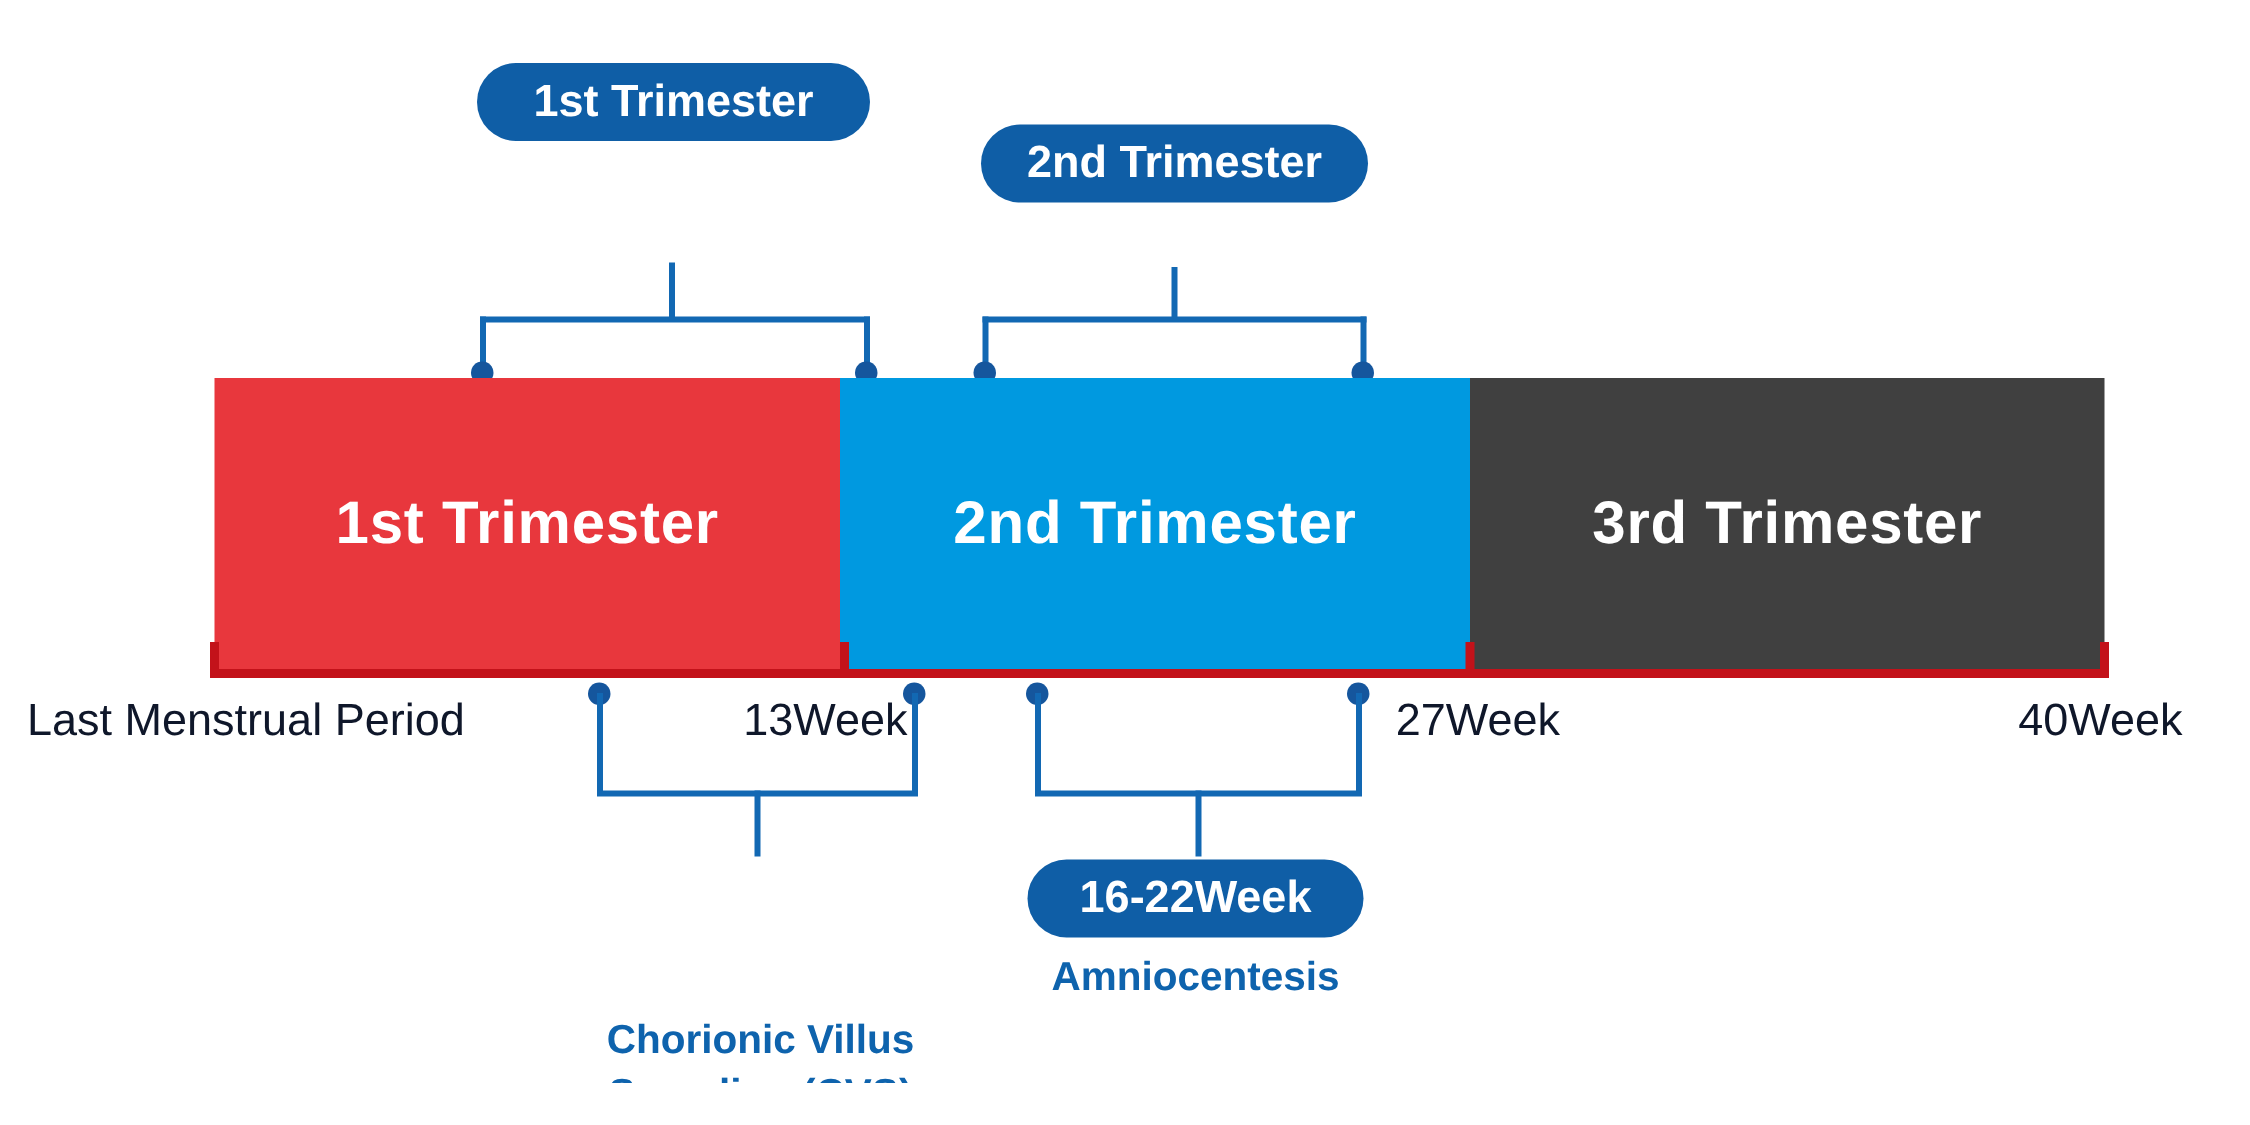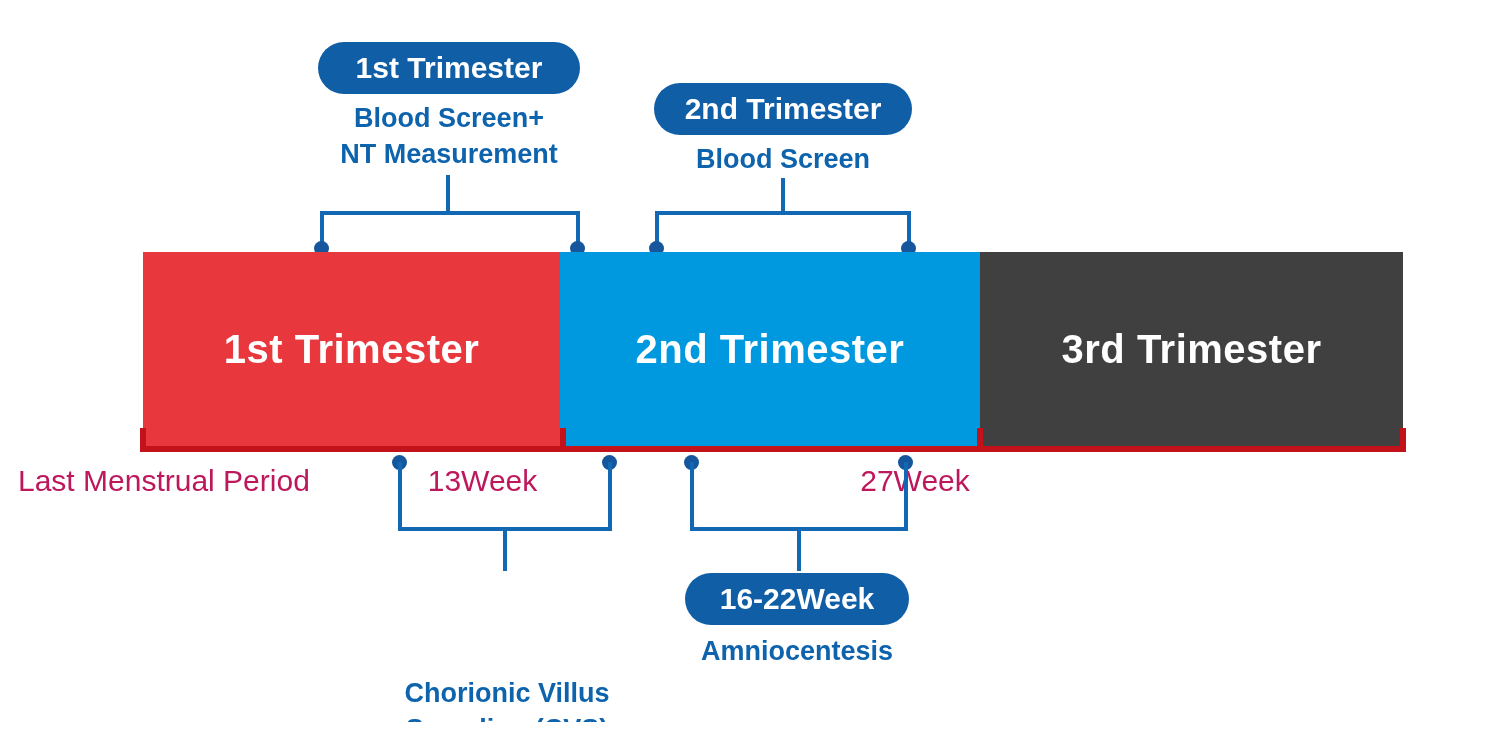--- a/index.html
+++ b/index.html
@@ -37,31 +37,31 @@
     background: #c3121a;
   }
   .axis-cap {
     position: absolute;
     background: #c3121a;
   }
 
   
   .axis-label {
     position: absolute;
-    color: #be185d;
+    color: #0f172a;
     font-size: 30px;
     font-weight: normal;
     white-space: nowrap;
     line-height: 1.22;
   }
   .axis-label.center {
     text-align: center;
   }
   .axis-label.right {
-    text-align: center;
+    text-align: right;
   }
 
   
   .brk-line {
     position: absolute;
     background: #1268b3;
   }
   .brk-dot {
     position: absolute;
     width: 15px;
@@ -95,37 +95,34 @@
   }
 </style>
 </head>
 <body>
 
 <div id="canvas">
 
   <div class="pill" style="left:318px; top:42px; width:262px;">
     <span>1st Trimester</span>
   </div>
-  <div class="callout-text" style="left:298px; top:101px; width:302px;">Blood Screen+
-NT Measurement</div>
 
   <div class="brk-line" style="left:446px; top:175px; width:4px; height:38px;"></div>
 
   <div class="brk-line" style="left:320px; top:211px; width:260px; height:4px;"></div>
 
   <div class="brk-line" style="left:320px; top:211px; width:4px; height:39px;"></div>
 
   <div class="brk-line" style="left:576px; top:211px; width:4px; height:39px;"></div>
   <div class="brk-dot" style="left:314px; top:241px;"></div>
   <div class="brk-dot" style="left:570px; top:241px;"></div>
 
   <div class="pill" style="left:654px; top:83px; width:258px;">
     <span>2nd Trimester</span>
   </div>
-  <div class="callout-text" style="left:638px; top:142px; width:290px;">Blood Screen</div>
 
   <div class="brk-line" style="left:781px; top:178px; width:4px; height:35px;"></div>
   <div class="brk-line" style="left:655px; top:211px; width:256px; height:4px;"></div>
   <div class="brk-line" style="left:655px; top:211px; width:4px; height:39px;"></div>
   <div class="brk-line" style="left:907px; top:211px; width:4px; height:39px;"></div>
   <div class="brk-dot" style="left:649px; top:241px;"></div>
   <div class="brk-dot" style="left:901px; top:241px;"></div>
 
   <div class="bar" style="left:143px; top:252px; width:417px; height:194px; background:#e8373d;">
     <span>1st Trimester</span>
@@ -140,20 +137,21 @@
   <div class="axis-line" style="left:140px; top:446px; width:1266px; height:6px;"></div>
   <div class="axis-cap" style="left:140px; top:428px; width:6px; height:24px;"></div>
   <div class="axis-cap" style="left:560px; top:428px; width:6px; height:24px;"></div>
   <div class="axis-cap" style="left:977px; top:428px; width:6px; height:24px;"></div>
   <div class="axis-cap" style="left:1400px; top:428px; width:6px; height:24px;"></div>
 
   <div class="axis-label center" style="left:18px; top:463px; width:250px;">Last Menstrual
 Period</div>
   <div class="axis-label right" style="left:360px; top:463px; width:245px;">13Week</div>
   <div class="axis-label right" style="left:790px; top:463px; width:250px;">27Week</div>
+  <div class="axis-label right" style="left:1210px; top:463px; width:245px;">40Week</div>
 
   <div class="brk-dot" style="left:392px; top:455px;"></div>
   <div class="brk-dot" style="left:602px; top:455px;"></div>
   <div class="brk-line" style="left:398px; top:462px; width:4px; height:68px;"></div>
   <div class="brk-line" style="left:608px; top:462px; width:4px; height:68px;"></div>
   <div class="brk-line" style="left:398px; top:527px; width:214px; height:4px;"></div>
   <div class="brk-line" style="left:503px; top:527px; width:4px; height:44px;"></div>
 
   <div class="callout-text" style="left:358px; top:634px; width:298px;margin-top:42px;">Chorionic Villus
 Sampling (CVS)</div>

